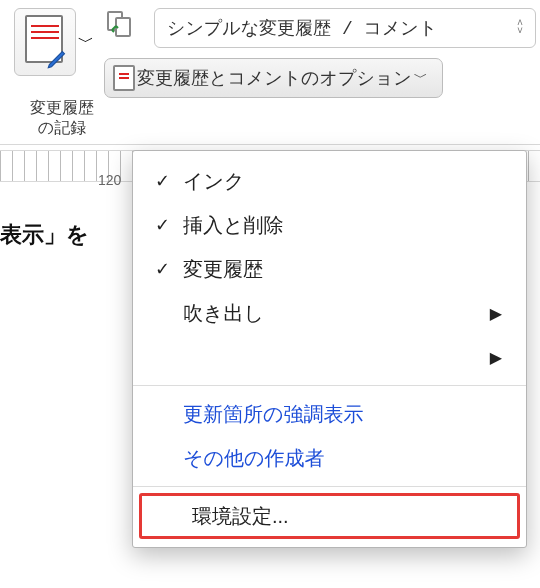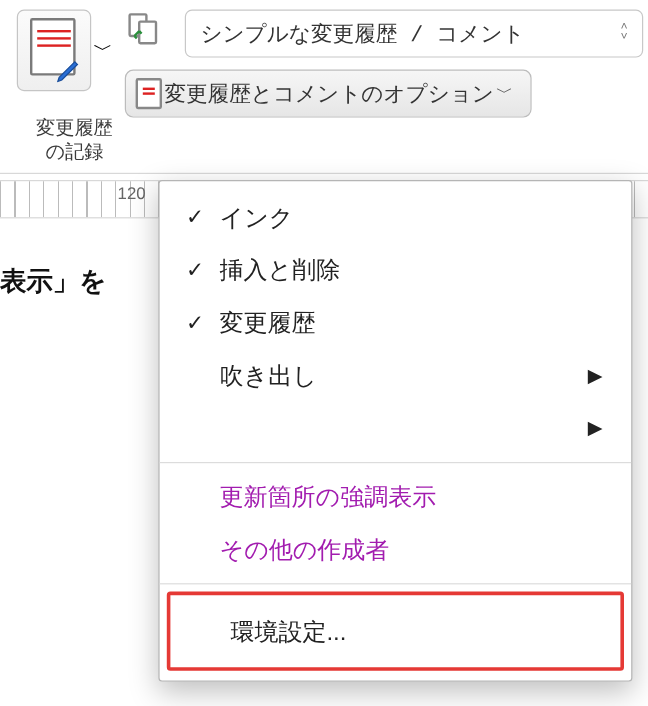--- a/index.html
+++ b/index.html
@@ -24,32 +24,32 @@
 .small-ico { width: 34px; height: 34px; display: flex; align-items: center; justify-content: center; }
 .dd { flex: 1; height: 40px; border: 1px solid #c8c8c8; border-radius: 6px; background: #fff; display: flex; align-items: center; padding: 0 12px; font-size: 18px; color: #333; justify-content: space-between; }
 .dd .spinner { display: flex; flex-direction: column; font-size: 10px; color: #777; line-height: 8px; }
 
 .opt-btn { display: inline-flex; align-items: center; gap: 2px; padding: 6px 14px 6px 8px; border: 1px solid #bcbcbc; border-radius: 7px; background: linear-gradient(#f6f6f6,#e6e6e6); font-size: 18px; color: #333; cursor: pointer; }
 .opt-btn .mini-doc { width: 22px; height: 26px; border: 2px solid #888; border-radius: 2px; background: #fff; position: relative; }
 .opt-btn .mini-doc::after { content:""; position:absolute; left:4px; right:4px; top:6px; height:2px; background:#d22; box-shadow: 0 4px 0 #d22; }
 .opt-btn .chev2 { font-size: 14px; color: #555; }
 
 .ruler { position: absolute; left: 0; right: 0; top: 150px; height: 32px; background: repeating-linear-gradient(to right, #bbb 0, #bbb 1px, transparent 1px, transparent 12px); border-top: 1px solid #d8d8d8; border-bottom: 1px solid #d8d8d8; }
-.ruler .tick { position: absolute; top: 2px; font-size: 14px; color: #666; }
+.ruler .tick { position: absolute; top: 21px; font-size: 14px; color: #666; }
 
 .body-text { position: absolute; top: 220px; left: 0; font-size: 22px; font-weight: 700; color: #111; }
 
 .menu { position: absolute; left: 132px; top: 150px; width: 395px; background: #fff; border: 1px solid #b5b5b5; border-radius: 3px; box-shadow: 0 8px 24px rgba(0,0,0,.25); padding: 8px 0 6px; }
 .mi { display: flex; align-items: center; height: 44px; padding: 0 22px; font-size: 20px; color: #222; cursor: pointer; position: relative; }
-.mi.disabled { color: #a21caf; cursor: default; text-align: right; }
+.mi.disabled { color: #1d4ed8; cursor: default; text-align: right; }
 .mi .check { width: 28px; font-size: 18px; }
 .mi .arrow { position: absolute; right: 24px; font-size: 16px; color: #222; }
 .sep { height: 1px; background: #dcdcdc; margin: 6px 0; }
 .highlight-box { border: 3px solid #e53935; border-radius: 3px; margin: 4px 6px 2px; }
-.highlight-box .mi { height: 60px; }
+.highlight-box .mi { height: 40px; }
 </style>
 </head>
 <body>
 
 <div class="toolbar">
   <div class="big-wrap">
     <div class="big-btn">
       <div class="doc-ico">
         <div class="page"></div>
         <div class="line l1"></div>

